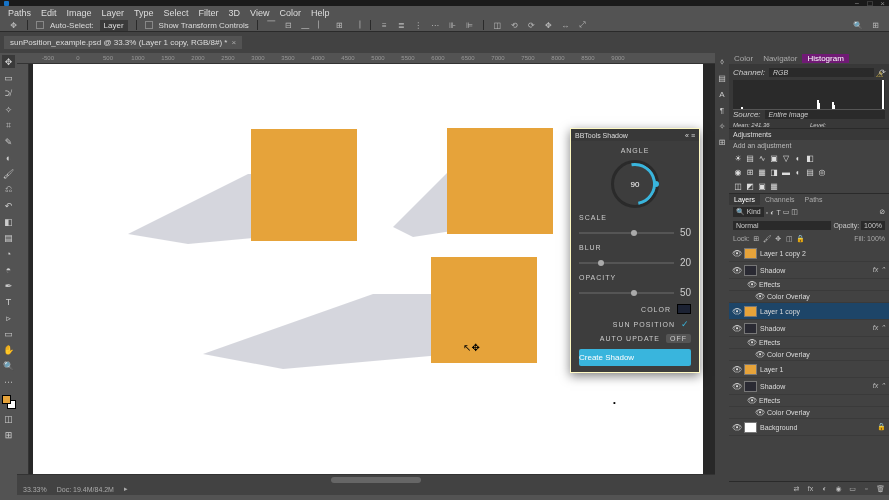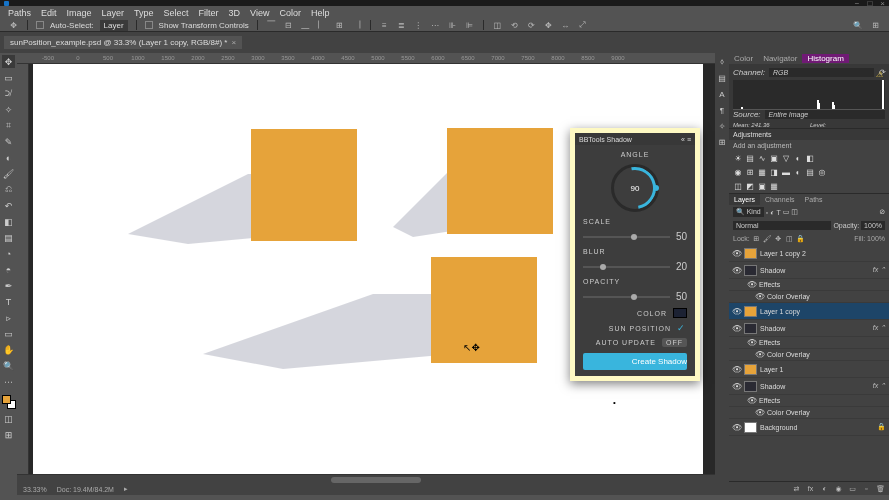--- a/index.html
+++ b/index.html
@@ -65,37 +65,37 @@
 .layerlist { flex: 1; overflow-y: auto; }
 .layerRow { display: flex; align-items: center; height: 17px; padding: 0 3px; gap: 3px; border-bottom: 1px solid #3a3a3a; }
 .layerRow .eye { width: 9px; font-size: 8px; color: #ddd; text-align: center; }
 .layerRow .thumb { width: 13px; height: 11px; background: #fff; border: 1px solid #777; }
 .layerRow .thumb.orange { background: #e6a33a; }
 .layerRow .name { font-size: 7px; color: #ddd; }
 .layerRow .fx { margin-left: auto; font-size: 7px; color: #bbb; font-style: italic; }
 .layerRow.indent1 { padding-left: 18px; font-size: 6px; height: 12px; }
 .layerRow.indent2 { padding-left: 26px; font-size: 6px; height: 12px; }
 .layerRow .lock { margin-left: auto; font-size: 7px; }
-.panelPlugin { position: absolute; background: #3d3d3d; border: 5px solid #fef9c3; box-shadow: 0 3px 10px rgba(0,0,0,.5); }
+.panelPlugin { position: absolute; background: #3d3d3d; border: 1px solid #fef9c3; box-shadow: 0 3px 10px rgba(0,0,0,.5); }
 .panelPlugin .phdr { background: #383838; height: 12px; display: flex; align-items: center; padding: 0 4px; font-size: 7px; color: #ddd; }
 .panelPlugin .phdr .picons { margin-left: auto; display: flex; gap: 2px; font-size: 7px; }
 .panelPlugin .body { padding: 6px 8px; }
 .panelPlugin .lbl { font-size: 7px; color: #ccc; letter-spacing: 1px; }
 .panelPlugin .dial { width: 48px; height: 48px; border: 3px solid #2a2a2a; border-radius: 50%; margin: 6px auto; position: relative; }
 .panelPlugin .dial::after { content: ""; position: absolute; inset: 0; border-radius: 50%; border: 3px solid transparent; border-top-color: #39b5dd; border-right-color: #39b5dd; transform: rotate(35deg); }
 .panelPlugin .dial .dot { position: absolute; width: 6px; height: 6px; border-radius: 50%; background: #39b5dd; right: -3px; top: 50%; transform: translateY(-50%); }
 .panelPlugin .dial .val { position: absolute; top: 50%; left: 50%; transform: translate(-50%,-50%); font-size: 8px; color: #fff; }
 .panelPlugin .sliderRow { display: flex; align-items: center; margin: 6px 0; gap: 6px; }
 .panelPlugin .slider { flex: 1; height: 2px; background: #555; position: relative; }
 .panelPlugin .slider .sThumb { position: absolute; width: 6px; height: 6px; background: #aaa; border-radius: 50%; top: -2px; left: 55%; }
 .panelPlugin .propRow { display: flex; align-items: center; justify-content: flex-end; gap: 6px; margin: 5px 0; font-size: 7px; color: #ccc; letter-spacing: 1px; }
 .panelPlugin .swc { width: 14px; height: 10px; background: #1c2233; border: 1px solid #000; }
 .panelPlugin .chk2 { width: 10px; height: 10px; color: #39b5dd; font-size: 9px; }
 .panelPlugin .toggle { background: #555; padding: 1px 4px; font-size: 7px; border-radius: 2px; }
-.panelPlugin .btn { background: #39b5dd; color: #fff; text-align: right; padding: 4px 0; font-size: 8px; margin-top: 6px; border-radius: 2px; }
+.panelPlugin .btn { background: #39b5dd; color: #fff; text-align: left; padding: 4px 0; font-size: 8px; margin-top: 6px; border-radius: 2px; }
 </style>
 </head>
 <body>
 
 <div class="titlebar">
   <div class="logo"></div>
   <div class="win">
     <span>−</span>
     <span>□</span>
     <span>×</span>

